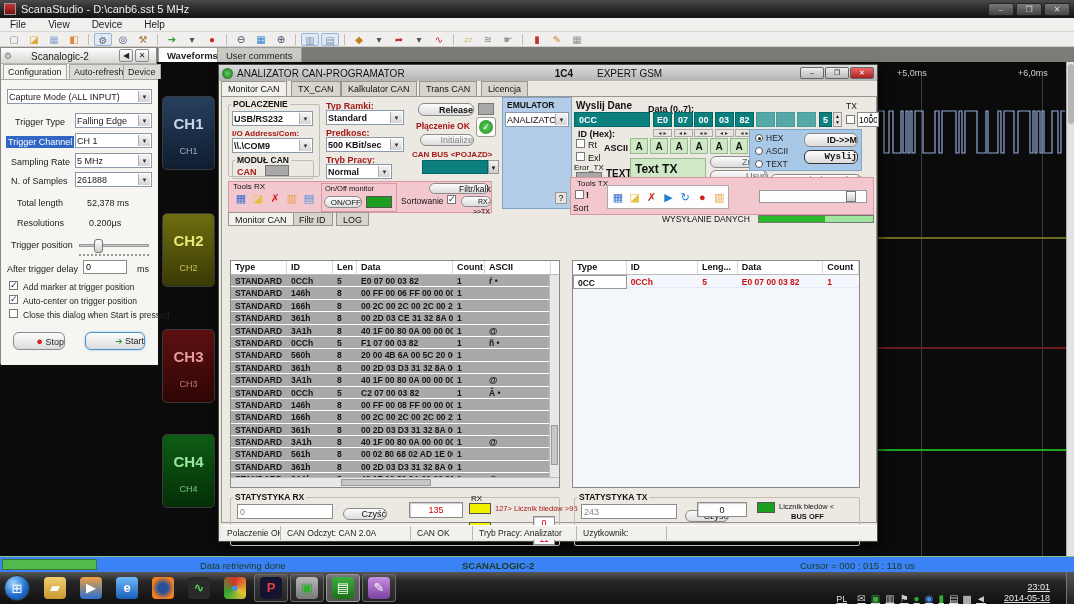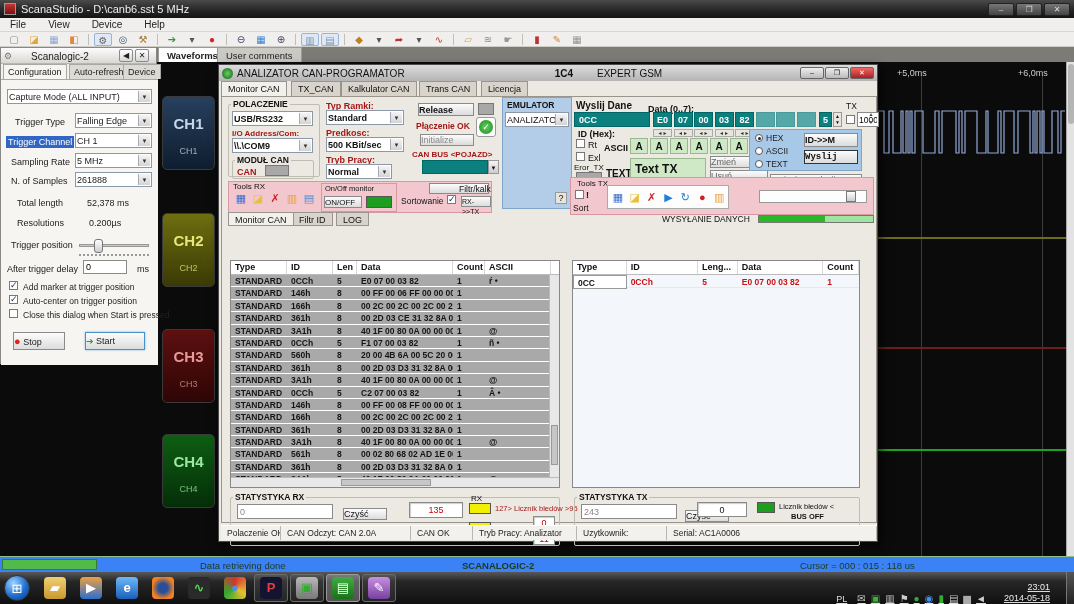--- a/index.html
+++ b/index.html
@@ -40,21 +40,21 @@
   .sbbtn { position:absolute; top:1px; width:14px; height:13px; background:linear-gradient(#fff,#d8d8d8); border:1px solid #8a8a8a; font-size:8px; text-align:center; line-height:12px; border-radius:2px; }
   .stab { position:absolute; top:16px; height:15px; font-size:9px; padding:2px 4px 0 4px; border:1px solid #aaa8a4; border-bottom:none; background:#dcdad5; }
   .stab.active { background:#f6f5f2; font-weight:normal; z-index:2; }
   #sb-body { position:absolute; left:0; top:31px; width:157px; height:286px; background:#f6f5f2; border-top:1px solid #aaa8a4; }
   .combo { position:absolute; background:#fff; border:1px solid #8a98a8; font-size:9px; padding:2px 12px 0 1px; height:15px; overflow:hidden; white-space:nowrap; }
   .combo::after { content:"▼"; position:absolute; right:1px; top:1px; width:11px; bottom:1px; background:linear-gradient(#f4f4f4,#d4d4d4); border-left:1px solid #aab; font-size:6px; color:#333; text-align:center; padding-top:3px; }
   .slabel { position:absolute; font-size:9px; color:#222; }
   .slabel.hl { background:#3166c5; color:#fff; padding:1px 2px; }
   .cb { position:absolute; width:9px; height:9px; border:1px solid #777; background:#fff; }
   .cb.on::after { content:"✓"; position:absolute; left:0px; top:-2px; font-size:9px; color:#234; }
-  .btn { background:linear-gradient(#fcfcfc,#dcdcdc); border:1px solid #8a8a8a; border-radius:0; font-size:9px; text-align:left; }
+  .btn { background:linear-gradient(#fcfcfc,#dcdcdc); border:1px solid #8a8a8a; border-radius:6px; font-size:9px; text-align:right; }
   #trig-slider { position:absolute; left:78px; top:184px; width:70px; height:3px; background:#c8c8c8; border:1px solid #999; }
   #trig-thumb { position:absolute; left:14px; top:-6px; width:9px; height:14px; background:linear-gradient(#fff,#ccc); border:1px solid #777; border-radius:3px; }
   #trig-ticks { position:absolute; left:78px; top:194px; width:70px; height:2px; border-top:2px dotted #999; }
 
   
   #canwin { position:absolute; left:218px; top:64px; width:660px; height:478px; background:#ece9e2; border:1px solid #4a4a4a; box-shadow:3px 4px 10px rgba(0,0,0,.65); z-index:5; font-size:9px; color:#111; }
   #can-title { position:absolute; left:0; top:0; width:100%; height:16px; background:linear-gradient(#dcdcdc,#b4b4b4); display:flex; align-items:center; padding:0 3px; font-size:10px; }
   #can-title .ico { width:11px; height:11px; border-radius:50%; background:radial-gradient(#6c6,#161); margin-right:4px; }
   #can-title .code { margin-left:150px; font-weight:bold; }
   #can-title .ed { margin-left:24px; }
@@ -644,21 +644,20 @@
         <div class="led" style="left:252px;top:24px;width:16px;height:11px;background:#1e9e1e;"></div>
       </fieldset>
     </div>
 
     <div id="can-statusbar">
         <div class="sseg" style="width: 60px;">Polaczenie OK</div>
         <div class="sseg" style="width: 130px;">CAN Odczyt: CAN 2.0A</div>
         <div class="sseg" style="width: 62px;">CAN OK</div>
         <div class="sseg" style="width: 104px;">Tryb Pracy: Analizator</div>
         <div class="sseg" style="width: 90px;">Uzytkownik:</div>
-        <div class="sseg" style="width: 210px;">Serial: AC1A0006</div>
       </div>
   </div>
 
   <div id="statusbar-main">
     <div id="prog-main"></div>
     <span class="abs" style="left:200px;top:3px;">Data retrieving done</span>
     <span class="abs" style="left:462px;top:3px;font-weight:bold;">SCANALOGIC-2</span>
     <span class="abs" style="left:800px;top:3px;">Cursor = 000 : 015 : 118 us</span>
   </div>
 

